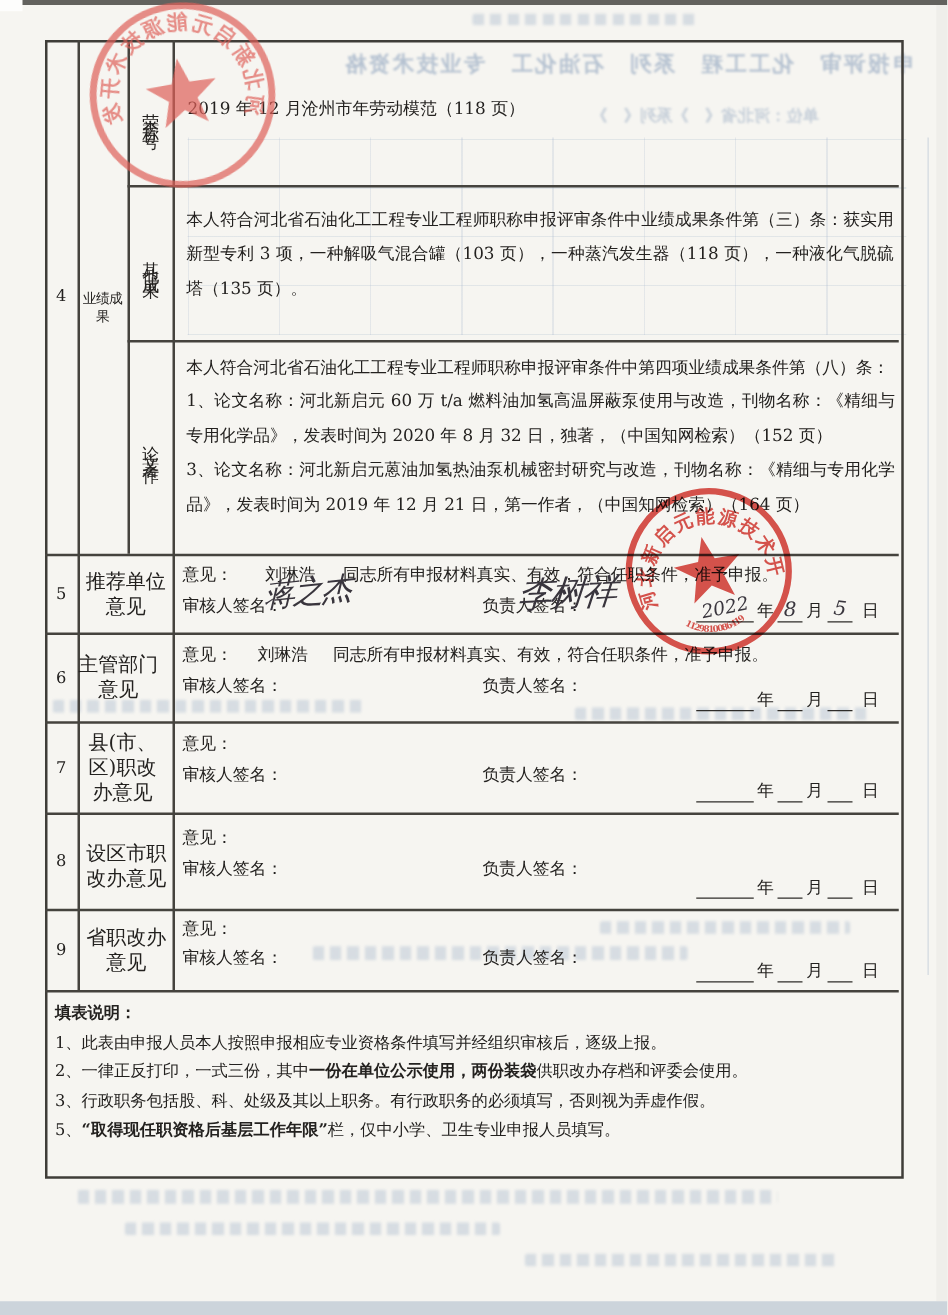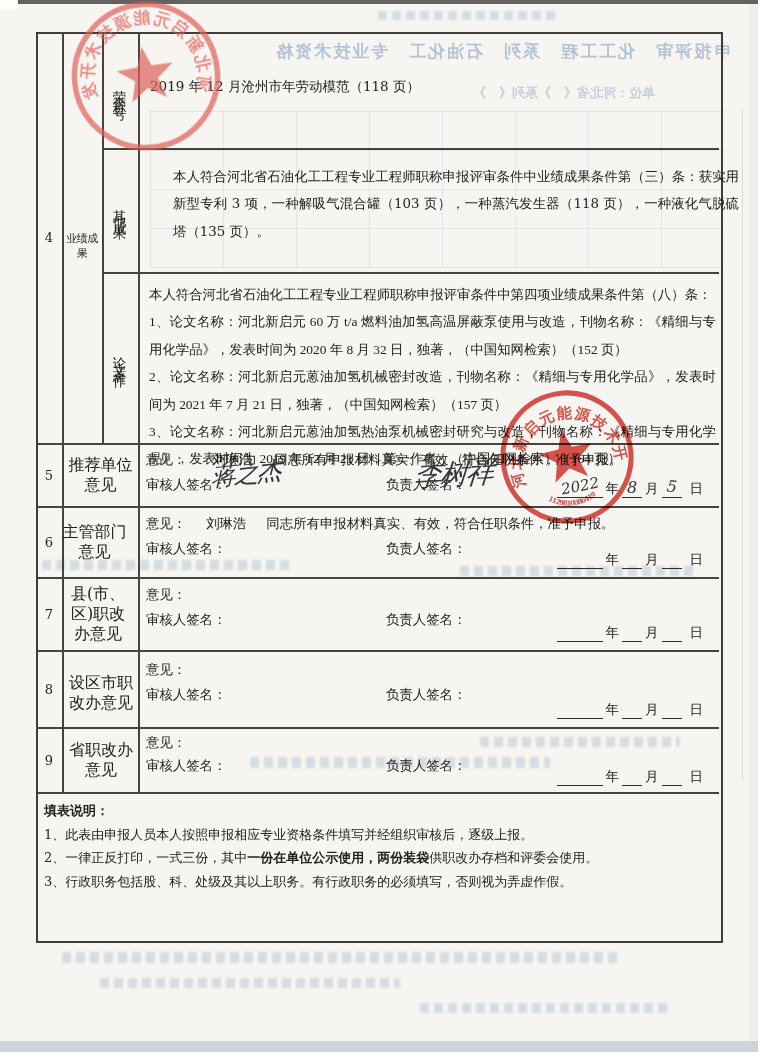--- a/index.html
+++ b/index.html
@@ -77,27 +77,26 @@
   <div class="abs hl" style="left:36px;top:727px;width:683px;"></div>
   <div class="abs hl" style="left:36px;top:792px;width:683px;"></div>
 
   <div class="abs cellnum" style="left:36px;top:230px;width:26px;">4</div>
   <div class="abs" style="left:62px;top:231px;width:40px;text-align:center;font-size:11px;letter-spacing:-0.5px;">业绩成果</div>
 
   <div class="abs vlabel" style="left:103px;top:44px;width:34px;height:94px;">荣誉称号</div>
   <div class="abs" style="left:150px;top:78px;width:560px;font-size:13.5px;">2019 年 12 月沧州市年劳动模范（118 页）</div>
 
   <div class="abs vlabel" style="left:103px;top:158px;width:34px;height:104px;">其他成果</div>
-  <div class="abs content" style="left:149px;top:163px;width:566px;margin-left:24px;">本人符合河北省石油化工工程专业工程师职称申报评审条件中业绩成果条件第（三）条：获实用新型专利 3 项，一种解吸气混合罐（103 页），一种蒸汽发生器（118 页），一种液化气脱硫塔（135 页）。</div>
+  <div class="abs content" style="left:149px;top:163px;width:566px;">本人符合河北省石油化工工程专业工程师职称申报评审条件中业绩成果条件第（三）条：获实用新型专利 3 项，一种解吸气混合罐（103 页），一种蒸汽发生器（118 页），一种液化气脱硫塔（135 页）。</div>
 
   <div class="abs vlabel" style="left:103px;top:288px;width:34px;height:140px;">论文著作</div>
-  <div class="abs content" style="left:149px;top:281px;width:567px;font-family:Liberation Serif, serif;">
+  <div class="abs content" style="left:149px;top:281px;width:567px;">
     <p>本人符合河北省石油化工工程专业工程师职称申报评审条件中第四项业绩成果条件第（八）条：</p>
     <p>1、论文名称：河北新启元 60 万 t/a 燃料油加氢高温屏蔽泵使用与改造，刊物名称：《精细与专用化学品》，发表时间为 2020 年 8 月 32 日，独著，（中国知网检索）（152 页）</p>
-    <p>2、论文名称：河北新启元蒽油加氢机械密封改造，刊物名称：《精细与专用化学品》，发表时间为 2021 年 7 月 21 日，独著，（中国知网检索）（157 页）</p>
     <p>3、论文名称：河北新启元蒽油加氢热油泵机械密封研究与改造，刊物名称：《精细与专用化学品》，发表时间为 2019 年 12 月 21 日，第一作者，（中国知网检索）（164 页）</p>
   </div>
 
   <div class="abs" style="left:36px;top:444px;width:683px;height:62px;">
     <div class="abs cellnum" style="left:0;top:24px;width:26px;">5</div>
     <div class="abs oplabel" style="left:27px;top:0;width:75px;height:62px;">推荐单位意见</div>
     <div class="abs opline" style="left:110px;top:7px;">
       <span>意见：</span><span style="margin-left:26px;">刘琳浩</span><span style="margin-left:22px;">同志所有申报材料真实、有效，符合任职条件，准予申报。</span>
     </div>
     <div class="abs opline" style="left:110px;top:32px;">
@@ -158,20 +157,21 @@
     <div class="dateline" style="bottom:6px;">
       <span class="blank y"></span><span>年</span><span class="blank m"></span><span>月</span><span class="blank d"></span><span>日</span>
     </div>
   </div>
 
   <div class="abs" style="left:44px;top:799px;width:668px;">
     <div class="note" style="font-weight:bold;">填表说明：</div>
     <div class="note"><span>1、此表由申报人员本人按照申报相应专业资格条件填写并经组织审核后，逐级上报。</span></div>
     <div class="note"><span>2、一律正反打印，一式三份，其中</span><span class="b">一份在单位公示使用，两份装袋</span><span>供职改办存档和评委会使用。</span></div>
     <div class="note"><span>3、行政职务包括股、科、处级及其以上职务。有行政职务的必须填写，否则视为弄虚作假。</span></div>
+    <div class="note"><span>5、</span><span class="b">“取得现任职资格后基层工作年限”</span><span>栏，仅中小学、卫生专业申报人员填写。</span></div>
   </div>
 
   <svg class="seal" style="left:58px;top:-12px;width:176px;height:176px;transform:scaleX(-1) rotate(9deg);opacity:.7;filter:blur(.6px);" viewBox="0 0 160 160">
     <g fill="none" stroke="#df6059">
       <circle cx="80" cy="80" r="65" stroke-width="5"></circle>
     </g>
     <polygon points="80,53 86.5,71.1 105.7,71.7 90.5,83.4 95.9,101.8 80,91 64.1,101.8 69.5,83.4 54.3,71.7 73.5,71.1" fill="#df6059"></polygon>
     <path id="arcT" d="M 36.6 100.4 A 48 48 0 1 1 123.4 100.4" fill="none"></path>
     <text font-size="15" fill="#df6059"><textPath href="#arcT" startOffset="0" textLength="252" lengthAdjust="spacing">河北新启元能源技术开发有限公司</textPath></text>
   </svg>

